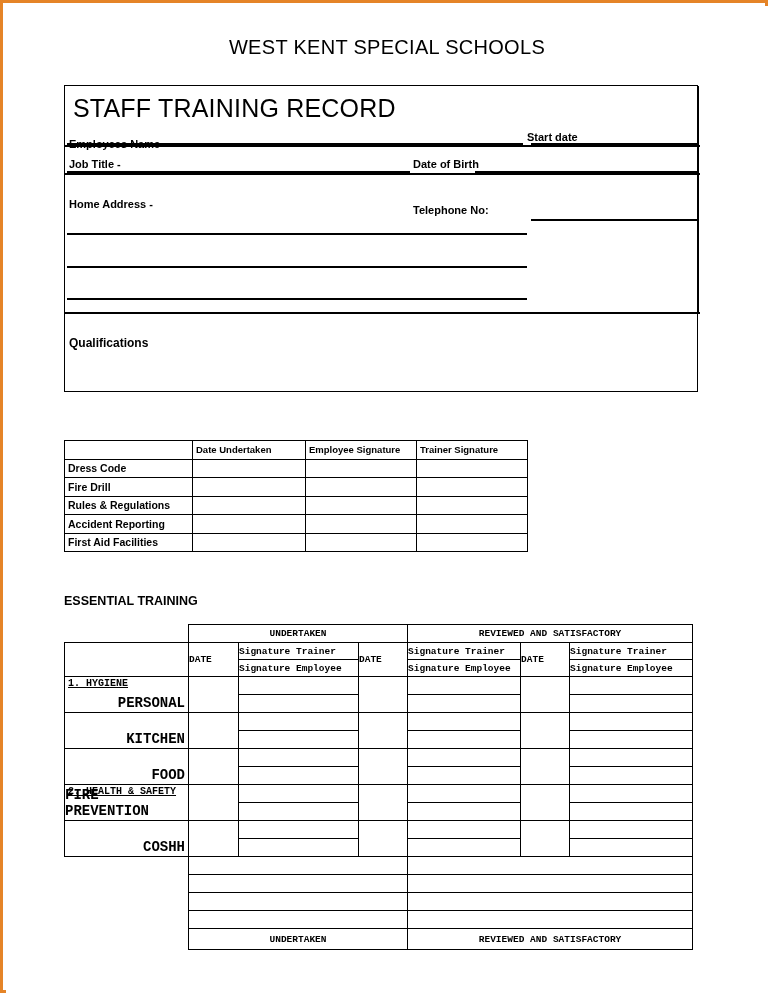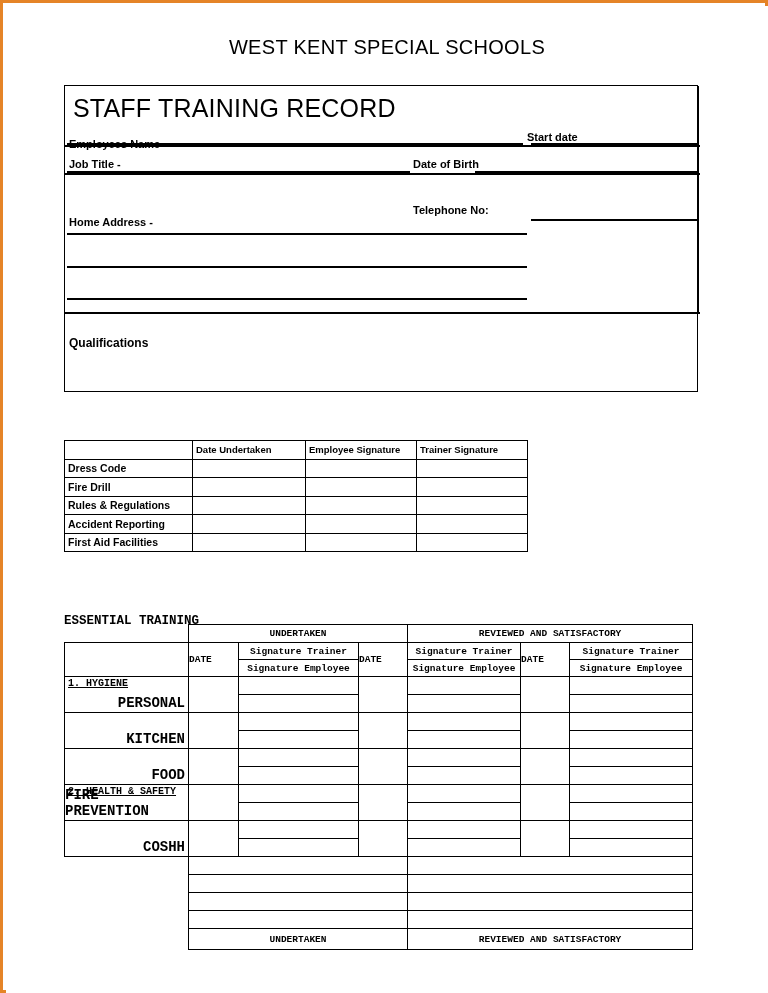--- a/index.html
+++ b/index.html
@@ -115,21 +115,21 @@
   #essential-table { left: 58px; top: 618px; width: 538px; font-family: Liberation Mono, monospace; }
   #essential-table td { font-size: 9.5px; }
   .grp-head {
     text-align: center;
     font-size: 11px;
     font-weight: bold;
     height: 17px;
   }
   .sig-lbl {
     padding-left: 3px;
-    text-align: center;
+    text-align: left;
     font-size: 8.5px;
     height: 16px;
   }
   .date-lbl {
     padding-left: 3px;
     text-align: left;
     font-size: 10.5px;
     font-weight: bold;
   }
   .cat-cell {
@@ -190,21 +190,21 @@
       <div class="hrule" style="left:2px; top:147px; width:460px;"></div>
       <div class="hrule" style="left:2px; top:180px; width:460px;"></div>
       <div class="hrule" style="left:2px; top:212px; width:460px;"></div>
 
       <div class="lbl" style="left:4px; top:45px;margin-top:7px;">Employees Name</div>
       <div class="lbl" style="left:462px; top:45px;">Start date</div>
 
       <div class="lbl" style="left:4px; top:72px;">Job Title -</div>
       <div class="lbl" style="left:348px; top:72px;">Date of Birth</div>
 
-      <div class="lbl" style="left:4px; top:130px;">Home Address -</div>
+      <div class="lbl" style="left:4px; top:112px;">Home Address -</div>
       <div class="lbl" style="left:348px; top:118px;">Telephone No:</div>
 
       <div class="lbl" style="left:4px; top:250px; font-size:12px;">Qualifications</div>
 
       <div style="position:absolute;left:120px;top:42px;width:336px;height:15px;"></div>
       <div style="position:absolute;left:520px;top:42px;width:112px;height:15px;"></div>
       <div style="position:absolute;left:70px;top:70px;width:274px;height:15px;"></div>
       <div style="position:absolute;left:440px;top:70px;width:192px;height:15px;"></div>
       <div style="position:absolute;left:470px;top:118px;width:162px;height:15px;"></div>
       <div style="position:absolute;left:4px;top:136px;width:456px;height:76px;"></div>
@@ -252,21 +252,21 @@
         </tr>
         <tr>
           <td class="rowlabel">First Aid Facilities</td>
           <td class="blank"></td>
           <td class="blank"></td>
           <td class="blank"></td>
         </tr>
       </tbody>
     </table>
 
-    <div class="section-head" style="left:58px; top:608px;font-family:Liberation Mono, monospace;">ESSENTIAL TRAINING</div>
+    <div class="section-head" style="left:58px; top:588px;">ESSENTIAL TRAINING</div>
 
     <table class="grid" id="essential-table">
       <colgroup>
         <col style="width:124px;">
         <col style="width:50px;">
         <col style="width:120px;">
         <col style="width:49px;">
         <col style="width:113px;">
         <col style="width:49px;">
         <col style="width:123px;">

